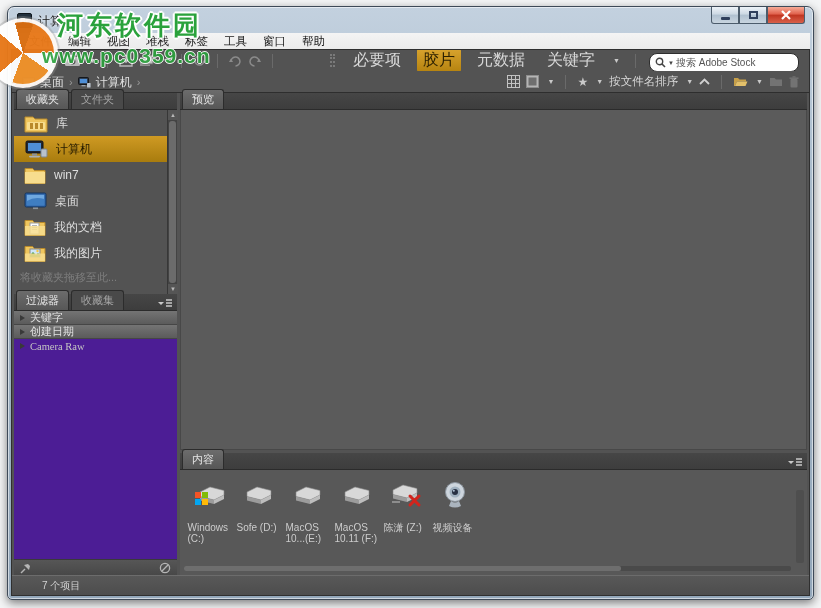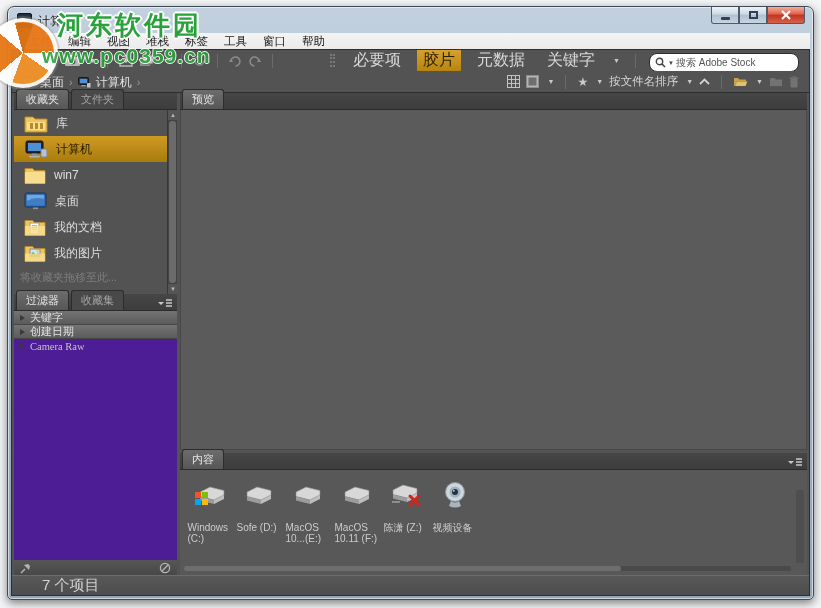--- a/index.html
+++ b/index.html
@@ -106,21 +106,21 @@
   .drive-ico { height:34px; display:flex; align-items:center; justify-content:center; }
   .drive-lbl { margin-top:10px; width:44px; font-size:10px; line-height:11px; color:#cccccc; text-align:left; word-wrap:break-word; }
   .hscroll { position:absolute; left:4px; right:16px; bottom:4px; height:5px; background:#4a4a4a; border-radius:2px; }
   .hs-thumb { position:absolute; left:0; top:0; bottom:0; width:72%; background:#6e6e6e; border-radius:2px; }
   .cv-scroll { position:absolute; right:3px; top:20px; bottom:12px; width:8px; background:#4e4e4e; border-radius:2px; }
 
   
   .statusbar { position:absolute; left:0; right:0; bottom:0; height:20px;
     background:linear-gradient(#585858,#4d4d4d); border-top:1px solid #6c6c6c;
     display:flex; align-items:center; padding-left:30px; }
-  .status-text { font-size:15px; color:#d2d2d2; }
+  .status-text { font-size:10px; color:#d2d2d2; }
 
   
   .wm { position:absolute; pointer-events:none; }
   .wm-logo { left:-12px; top:18px; width:70px; height:70px; border-radius:50%;
     background:conic-gradient(from 20deg,#e8791a 0 70deg,#ffffff 70deg 105deg,#f0922a 105deg 180deg,#ffffff 180deg 210deg,#e8791a 210deg 290deg,#ffffff 290deg 325deg,#d96d10 325deg 360deg);
     border:4px solid rgba(255,255,255,.95); box-shadow:0 0 0 2px rgba(150,150,150,.35); opacity:.97; }
   .wm-title { left:57px; top:8px; font-size:26px; font-weight:bold; color:#2aa23c; letter-spacing:3px;
     text-shadow:-2px 0 0 #fff,2px 0 0 #fff,0 -2px 0 #fff,0 2px 0 #fff,-1px -1px 0 #fff,1px 1px 0 #fff,1px -1px 0 #fff,-1px 1px 0 #fff; }
   .wm-url { left:42px; top:44px; font-size:21px; font-weight:bold; color:#2aa23c; letter-spacing:1px; opacity:.9;
     text-shadow:-1px 0 0 #fff,1px 0 0 #fff,0 -1px 0 #fff,0 1px 0 #fff; }

